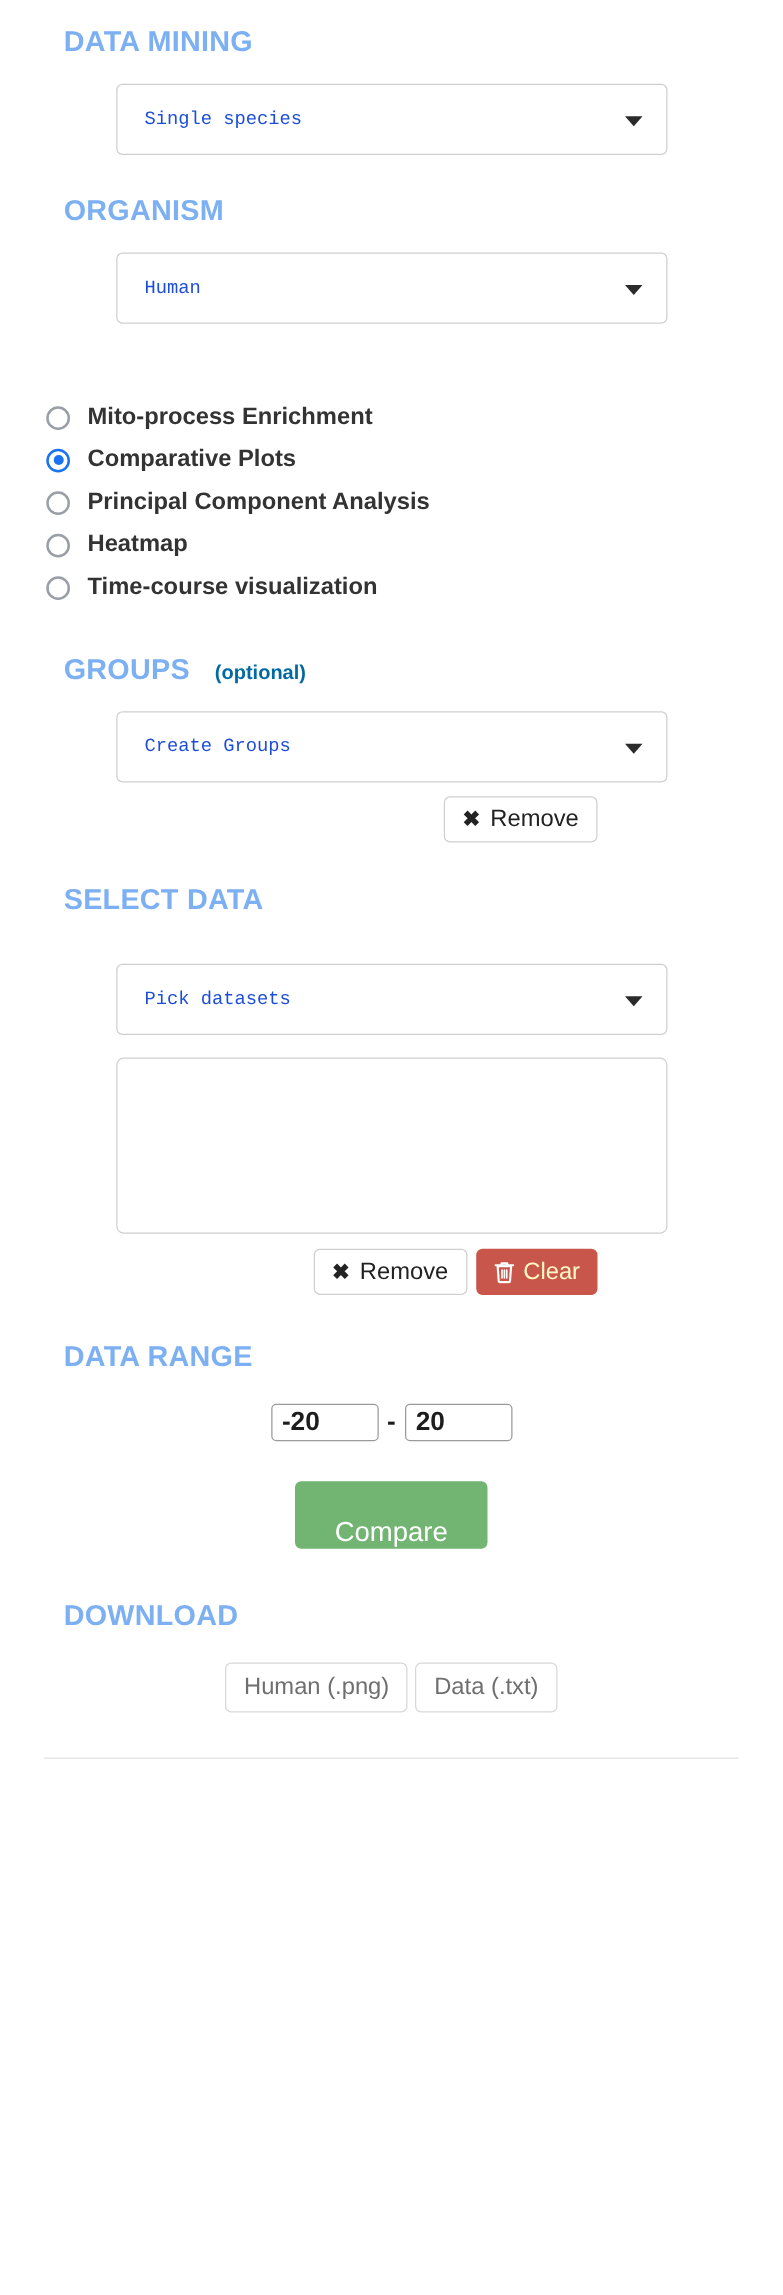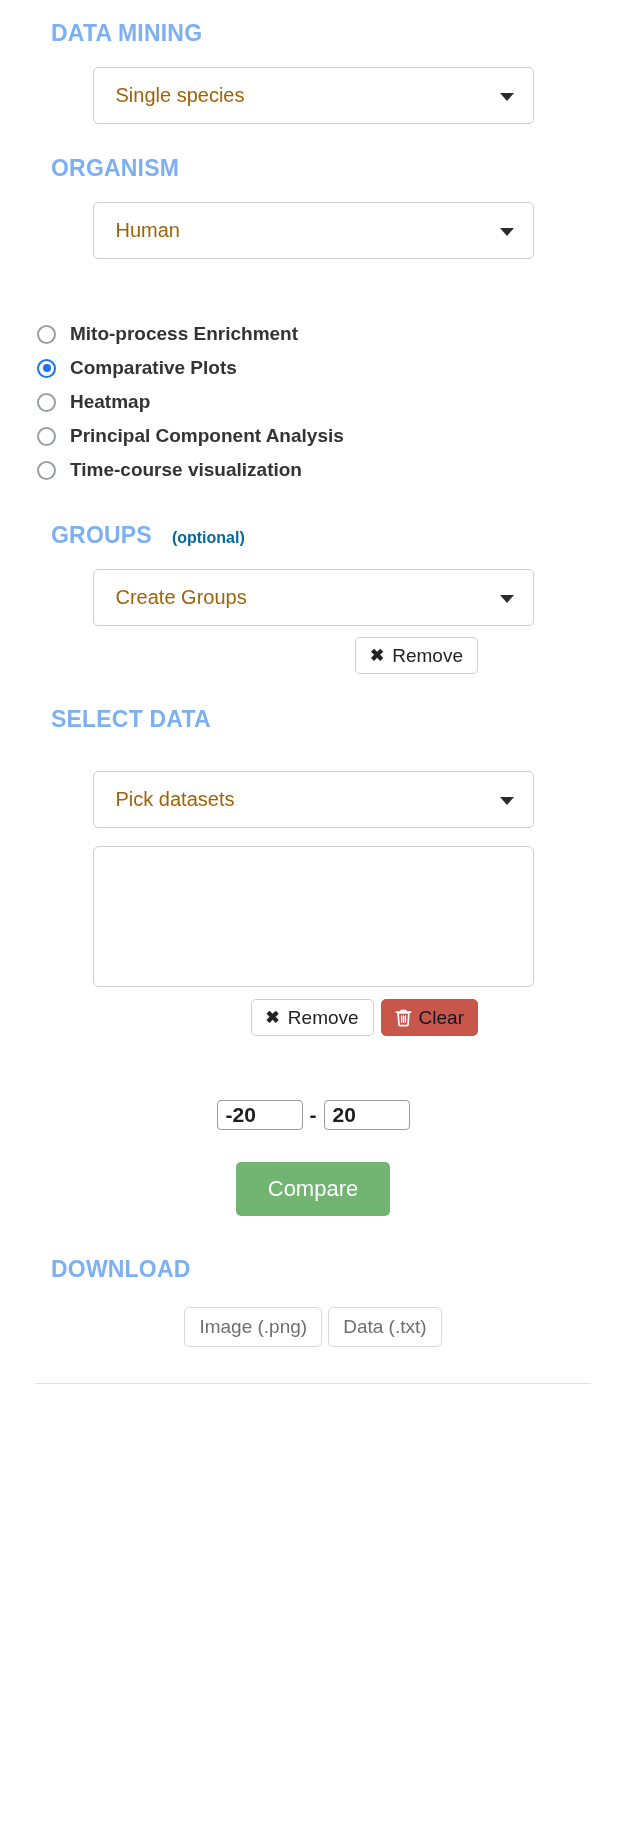--- a/index.html
+++ b/index.html
@@ -53,23 +53,24 @@
     border: 1px solid #cfcfcf;
     border-radius: 5px;
     box-sizing: border-box;
   }
   .select-wrap .value {
     position: absolute;
     left: 22px;
     top: 0;
     height: 55px;
     line-height: 55px;
-    font-size: 20px;
-    color: #a16207;
+    font-size: 15px;
+    color: #1d4ed8;
     white-space: nowrap;
+    font-family: Liberation Mono, monospace;
   }
   .caret {
     position: absolute;
     right: 19px;
     top: 50%;
     width: 0;
     height: 0;
     margin-top: -3px;
     border-left: 7px solid transparent;
     border-right: 7px solid transparent;
@@ -145,36 +146,37 @@
     margin-right: 8px;
     line-height: 1;
   }
   .btn-danger {
     background: #c9564b;
     border: 1px solid #c9564b;
     border-radius: 5px;
     height: 37px;
     padding: 0 13px;
     font-size: 19px;
-    color: #0f172a;
+    color: #fef9c3;
     margin-left: 7px;
   }
   .btn-danger .trash {
     margin-right: 7px;
     display: inline-flex;
     align-items: center;
   }
   .btn-green {
     background: #72b472;
     border: none;
     border-radius: 5px;
     height: 54px;
     padding: 0 32px;
     font-size: 22px;
     color: #ffffff;
+    align-items: flex-end;
   }
   .btn-dl {
     background: #ffffff;
     border: 1px solid #d8d8d8;
     border-radius: 5px;
     height: 40px;
     padding: 0 14px;
     font-size: 19px;
     color: #6f6f6f;
   }
@@ -262,26 +264,26 @@
       <span class="radio-label">Mito-process Enrichment</span>
     </div>
 
     <div class="radio-row">
       <span class="radio checked"></span>
       <span class="radio-label">Comparative Plots</span>
     </div>
 
     <div class="radio-row">
       <span class="radio"></span>
+      <span class="radio-label">Principal Component Analysis</span>
+    </div>
+
+    <div class="radio-row">
+      <span class="radio"></span>
       <span class="radio-label">Heatmap</span>
-    </div>
-
-    <div class="radio-row">
-      <span class="radio"></span>
-      <span class="radio-label">Principal Component Analysis</span>
     </div>
 
     <div class="radio-row">
       <span class="radio"></span>
       <span class="radio-label">Time-course visualization</span>
     </div>
 
   </div>
 
   <div style="height:37px"></div>
@@ -330,20 +332,21 @@
           <path d="M6.2 4.2V2.6h4.6v1.6" fill="none" stroke="#ffffff" stroke-width="1.7" stroke-linejoin="round"></path>
           <path d="M3.1 4.9h10.8l-0.9 12.1a0.8 0.8 0 0 1-0.8 0.7H4.8a0.8 0.8 0 0 1-0.8-0.7z" fill="none" stroke="#ffffff" stroke-width="1.7" stroke-linejoin="round"></path>
           <path d="M6.6 8v6.3M8.5 8v6.3M10.4 8v6.3" stroke="#ffffff" stroke-width="1.3" stroke-linecap="round"></path>
         </svg>
       </span>
       <span>Clear</span>
     </button>
   </div>
 
   <div style="height:38px"></div>
+  <div class="heading">DATA RANGE</div>
 
   <div style="height:26px"></div>
   <div class="range-row">
     <input class="range-input" type="text" value="-20" style="">
     <span class="range-dash">-</span>
     <input class="range-input" type="text" value="20" style="">
   </div>
 
   <div style="height:32px"></div>
   <div class="center-row">
@@ -351,21 +354,21 @@
       <span>Compare</span>
     </button>
   </div>
 
   <div style="height:42px"></div>
   <div class="heading">DOWNLOAD</div>
 
   <div style="height:26px"></div>
   <div class="center-row">
     <button class="btn btn-dl">
-      <span>Image (.png)</span>
+      <span>Human (.png)</span>
     </button>
     <button class="btn btn-dl">
       <span>Data (.txt)</span>
     </button>
   </div>
 
   <div style="height:36px"></div>
   <div class="divider"></div>
 
 </div>

